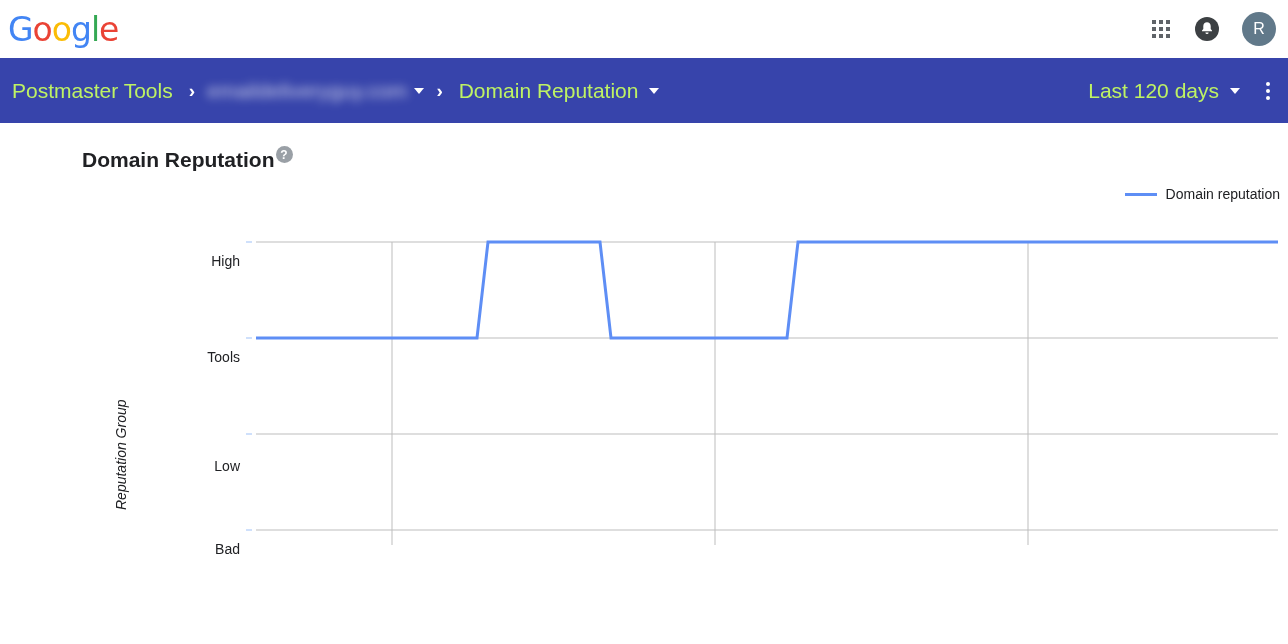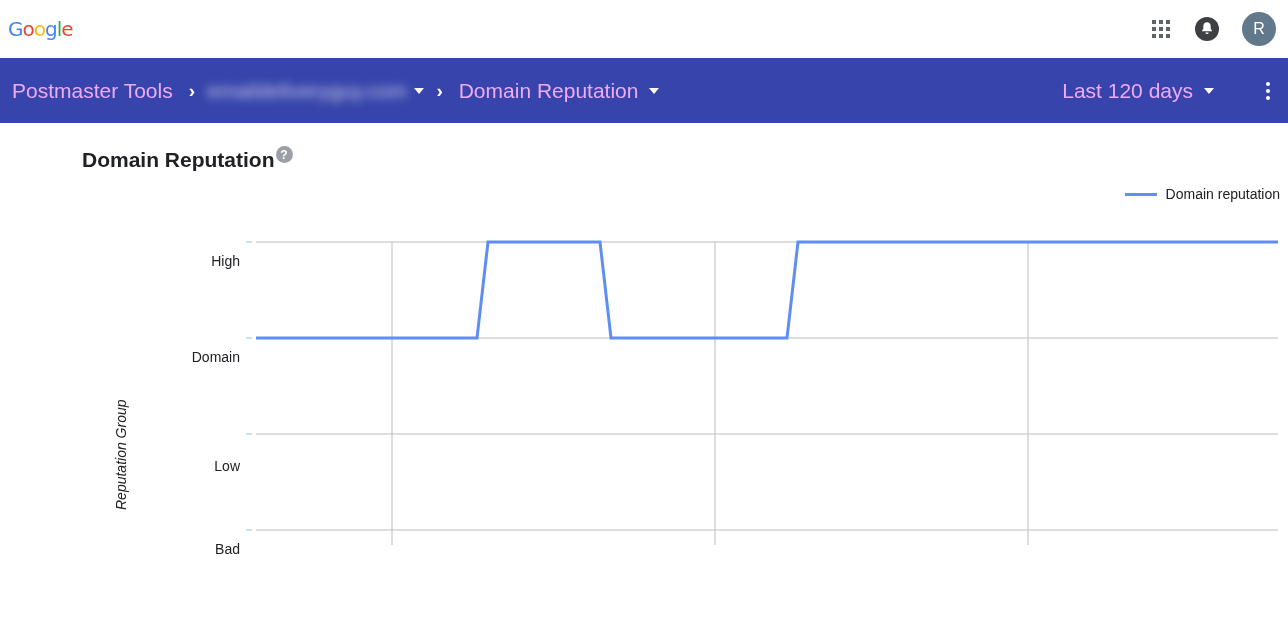--- a/index.html
+++ b/index.html
@@ -14,21 +14,21 @@
   
   .gbar {
     position: relative;
     height: 58px;
     background: #ffffff;
     display: flex;
     align-items: center;
   }
   .google-logo {
     margin-left: 8px;
-    font-size: 20px;
+    font-size: 33px;
     letter-spacing: -1px;
     font-family: "DejaVu Sans", sans-serif;
     font-weight: 400;
     user-select: none;
   }
   .google-logo span { display: inline-block; }
   .gbar-right {
     position: absolute;
     right: 12px; top: 0; height: 58px;
     display: flex; align-items: center; gap: 22px;
@@ -59,21 +59,21 @@
     height: 65px;
     background: #3744ab;
     display: flex;
     align-items: center;
     padding-left: 8px;
     position: relative;
     color: #ffffff;
   }
   .nav-item {
     font-size: 21px;
-    color: #f0abfc;
+    color: #bef264;
     padding: 0 4px;
     white-space: nowrap;
     cursor: pointer;
   }
   .nav-chevron {
     font-size: 19px;
     color: #ffffff;
     margin: 0 12px;
     font-weight: bold;
   }
@@ -90,21 +90,21 @@
     width: 0; height: 0;
     border-left: 5px solid transparent;
     border-right: 5px solid transparent;
     border-top: 6px solid #ffffff;
     margin-left: 7px;
     vertical-align: middle;
   }
   .nav-right {
     position: absolute;
     right: 10px; top: 0; height: 65px;
-    display: flex; align-items: center; gap: 44px;
+    display: flex; align-items: center; gap: 18px;
   }
   .kebab { width: 20px; height: 22px; display: flex; flex-direction: column;
            justify-content: center; align-items: center; gap: 3px; cursor: pointer; }
   .kebab i { width: 4px; height: 4px; border-radius: 50%; background: #fff; display: block; }
 
   
   .page-title-row {
     display: flex; align-items: flex-start;
     margin: 26px 0 0 82px;
   }
@@ -225,21 +225,21 @@
 <div class="chart-area">
 
   <div class="legend">
     <span class="legend-swatch"></span>
     <span>Domain reputation</span>
   </div>
 
   <div class="axis-title">Reputation Group</div>
 
   <div class="ylabel" style="top:83px;text-align:right;">High</div>
-  <div class="ylabel" style="top:179px;">Domain</div>
+  <div class="ylabel" style="top:179px;">Tools</div>
   <div class="ylabel" style="top:288px;">Low</div>
   <div class="ylabel" style="top:371px;margin-left:28px;">Bad</div>
 
   <svg id="plot" width="1288" height="420" style="position:absolute;left:0;top:0;">
     <g id="grid-h">
         <line x1="256" x2="1278" y1="72" y2="72" stroke="#bdbdbd" stroke-width="1"></line>
         <line x1="256" x2="1278" y1="168" y2="168" stroke="#bdbdbd" stroke-width="1"></line>
         <line x1="256" x2="1278" y1="264" y2="264" stroke="#bdbdbd" stroke-width="1"></line>
         <line x1="256" x2="1278" y1="360" y2="360" stroke="#bdbdbd" stroke-width="1"></line>
       </g>

